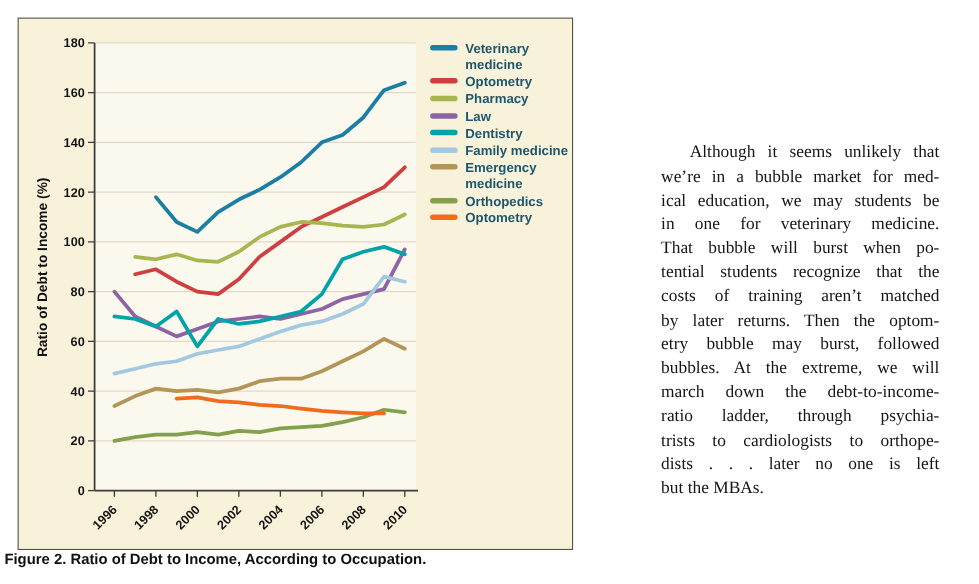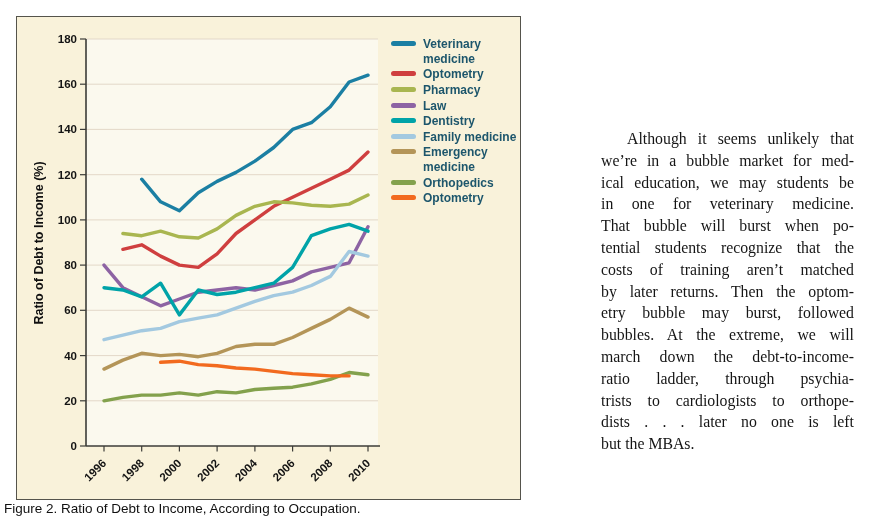--- a/index.html
+++ b/index.html
@@ -8,21 +8,21 @@
   .figure-panel{position:absolute;left:16px;top:16px;width:505px;height:484px;
         background:#f9f2da;border:1px solid #55544c;box-sizing:border-box;}
   .chart-svg{position:absolute;left:0;top:0;}
   svg text{font-family:"Liberation Sans",sans-serif;}
   .y-title{position:absolute;left:22px;top:226px;transform:translate(-50%,-50%) rotate(-90deg);
         font-weight:bold;font-size:12.5px;color:#101010;white-space:nowrap;}
   .legend{position:absolute;left:374px;top:20px;display:flex;flex-direction:column;gap:1px;}
   .legend-item{display:flex;align-items:flex-start;gap:7px;}
   .legend-swatch{width:25px;height:5px;border-radius:3px;margin-top:4px;flex:0 0 auto;}
   .legend-label{font-size:12px;font-weight:600;color:#1d566c;line-height:1.22;max-width:97px;}
-  .caption{position:absolute;left:4px;top:501px;font-size:13.5px;font-weight:normal;color:#101010;text-align:right;}
+  .caption{position:absolute;left:4px;top:501px;font-size:13.5px;font-weight:bold;color:#101010;text-align:right;}
   .article{position:absolute;left:601px;top:88px;width:253px;
         font-family:"Liberation Serif",serif;font-size:15.8px;line-height:21.8px;color:#151515;}
   .article-line{text-align:justify;text-align-last:justify;}
   .article-line.first{text-indent:26px;margin-top:40px;}
   .article-line.last{text-align-last:left;}
 </style>
 </head>
 <body>
 
 <div class="page">

